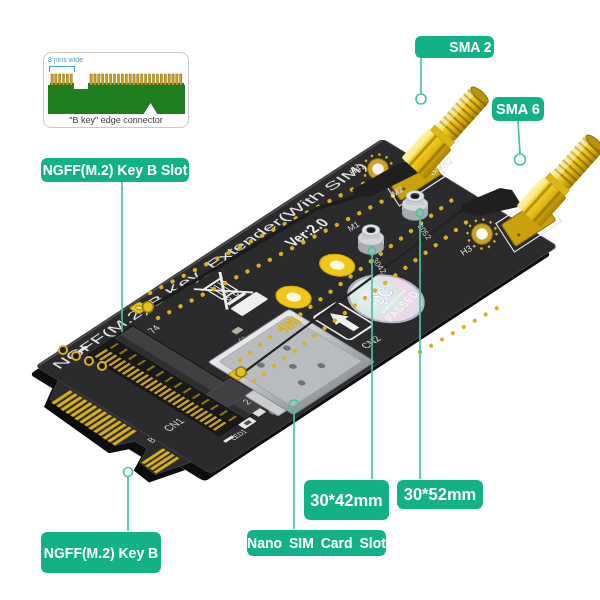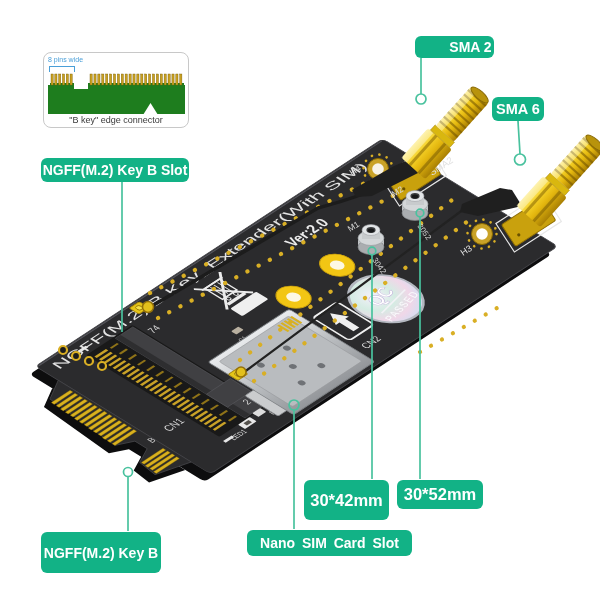--- a/index.html
+++ b/index.html
@@ -7,21 +7,21 @@
          font-family:"Liberation Sans",sans-serif;}
   #scene{position:absolute;left:0;top:0;}
   .callout{position:absolute;background:#12b286;color:#ffffff;display:flex;align-items:center;
            justify-content:center;border-radius:6px;font-weight:700;white-space:nowrap;
            font-family:"Liberation Sans",sans-serif;}
   #lbl-slot {left:41px;top:138px;width:148px;height:24px;font-size:14px;margin-top:20px;}
   #lbl-sma2 {left:415px;top:36px;width:47px;height:22px;font-size:14px;padding-left:32px;}
   #lbl-sma1 {left:492px;top:97px;width:52px;height:24px;font-size:14.5px;}
   #lbl-s42  {left:304px;top:480px;width:85px;height:40px;font-size:16.5px;font-weight:600;}
   #lbl-s52  {left:397px;top:480px;width:86px;height:29px;font-size:16.5px;font-weight:600;}
-  #lbl-sim  {left:247px;top:530px;width:165px;height:26px;font-size:14px;word-spacing:3px;}
+  #lbl-sim  {left:247px;top:530px;width:139px;height:26px;font-size:14px;word-spacing:3px;}
   #lbl-keyb {left:41px;top:532px;width:120px;height:41px;font-size:14px;}
   #inset{position:absolute;left:43px;top:52px;width:146px;height:76px;background:#fff;
          border:1.5px solid #c8c8c8;border-radius:8px;box-sizing:border-box;}
   #inset .note{position:absolute;left:4px;top:3px;font-size:7px;color:#4a9fd8;}
   #inset .bracket{position:absolute;left:5px;top:13px;width:24px;height:5px;
          border-left:1px solid #4a9fd8;border-right:1px solid #4a9fd8;border-top:1px solid #4a9fd8;}
   #inset svg{position:absolute;left:4px;top:19px;}
   #inset .cap{position:absolute;left:0;right:0;bottom:2px;text-align:center;font-size:9px;color:#3a3a3a;}
 </style>
 </head>

